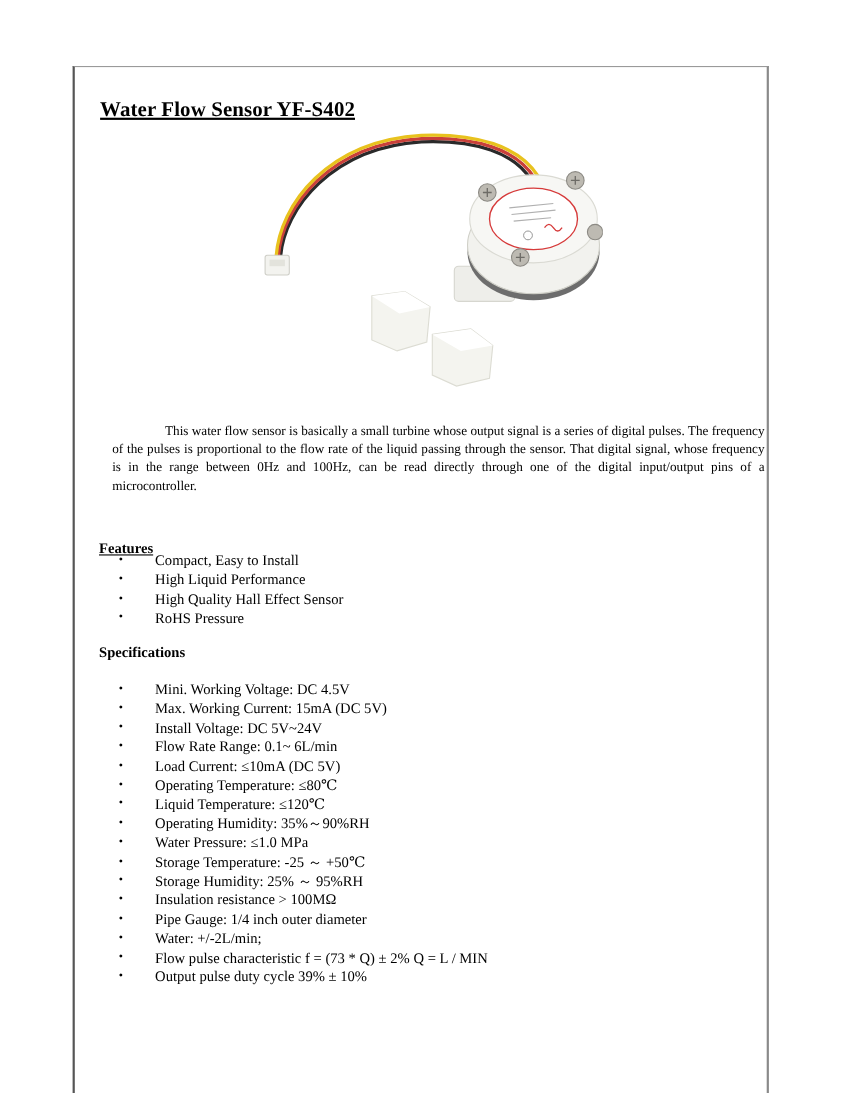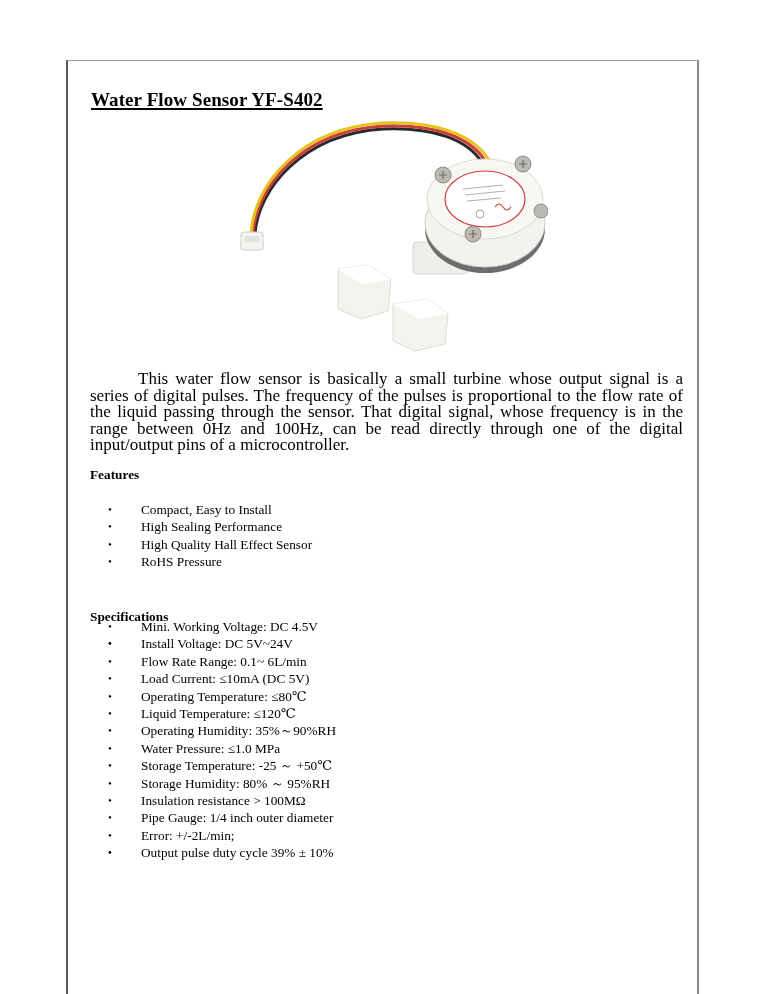--- a/index.html
+++ b/index.html
@@ -44,35 +44,35 @@
       left: 165px;
       top: 58px;
       width: 315px;
       height: 240px;
     }
     .body-text {
       position: absolute;
       left: 22px;
       top: 310px;
       width: 593px;
-      margin: 0;
-      font-size: 17px;
+      margin: 12px;
+      font-size: 12px;
       line-height: 16.6px;
       text-align: justify;
       text-indent: 48px;
     }
     .section-heading {
       position: absolute;
       left: 22px;
       margin: 0;
       font-size: 13.3px;
       font-weight: bold;
     }
-    .features-heading { top: 406px; }
-    .specs-heading { top: 548px; }
+    .features-heading { top: 430px; text-decoration: underline; }
+    .specs-heading { top: 524px; }
     .bullet-list {
       position: absolute;
       left: 22px;
       margin: 0;
       padding: 0;
       list-style: none;
       font-size: 13.3px;
       line-height: 17.4px;
     }
     .features-list { top: 440px; }
@@ -130,38 +130,38 @@
     <polygon points="105,150 135,146 158,160 130,166" fill="#ffffff"></polygon>
     <polygon points="160,185 195,180 215,195 212,225 182,232 160,222" fill="#f4f4ef" stroke="#dcdcd3"></polygon>
     <polygon points="160,185 195,180 215,195 186,200" fill="#ffffff"></polygon>
   </svg>
 
   <p class="body-text">This water flow sensor is basically a small turbine whose output signal is a series of digital pulses. The frequency of the pulses is proportional to the flow rate of the liquid passing through the sensor. That digital signal, whose frequency is in the range between 0Hz and 100Hz, can be read directly through one of the digital input/output pins of a microcontroller.</p>
 
   <h2 class="section-heading features-heading">Features</h2>
   <ul class="bullet-list features-list">
     <li><span class="bullet">•</span><span>Compact, Easy to Install</span></li>
-    <li><span class="bullet">•</span><span>High Sealing Performance</span></li>
+    <li><span class="bullet">•</span><span>High Liquid Performance</span></li>
     <li><span class="bullet">•</span><span>High Quality Hall Effect Sensor</span></li>
     <li><span class="bullet">•</span><span>RoHS Pressure</span></li>
   </ul>
 
   <h2 class="section-heading specs-heading">Specifications</h2>
   <ul class="bullet-list specs-list">
     <li><span class="bullet">•</span><span>Mini. Working Voltage: DC 4.5V</span></li>
-    <li><span class="bullet">•</span></li>
+    <li><span class="bullet">•</span><span>Max. Working Current: 15mA (DC 5V)</span></li>
     <li><span class="bullet">•</span><span>Install Voltage: DC 5V~24V</span></li>
     <li><span class="bullet">•</span><span>Flow Rate Range: 0.1~ 6L/min</span></li>
     <li><span class="bullet">•</span><span>Load Current: ≤10mA (DC 5V)</span></li>
     <li><span class="bullet">•</span><span>Operating Temperature: ≤80℃</span></li>
     <li><span class="bullet">•</span><span>Liquid Temperature: ≤120℃</span></li>
     <li><span class="bullet">•</span><span>Operating Humidity: 35%～90%RH</span></li>
     <li><span class="bullet">•</span><span>Water Pressure: ≤1.0 MPa</span></li>
     <li><span class="bullet">•</span><span>Storage Temperature: -25 ～ +50℃</span></li>
-    <li><span class="bullet">•</span><span>Storage Humidity: 80% ～ 95%RH</span></li>
+    <li><span class="bullet">•</span><span>Storage Humidity: 25% ～ 95%RH</span></li>
     <li><span class="bullet">•</span><span>Insulation resistance &gt; 100MΩ</span></li>
     <li><span class="bullet">•</span><span>Pipe Gauge: 1/4 inch outer diameter</span></li>
-    <li><span class="bullet">•</span><span>Error: +/-2L/min;</span></li>
-    <li><span class="bullet">•</span></li>
+    <li><span class="bullet">•</span><span>Water: +/-2L/min;</span></li>
+    <li><span class="bullet">•</span><span>Flow pulse characteristic f = (73 * Q) ± 2% Q = L / MIN</span></li>
     <li><span class="bullet">•</span><span>Output pulse duty cycle 39% ± 10%</span></li>
   </ul>
 
 </div>
 
 </body></html>

